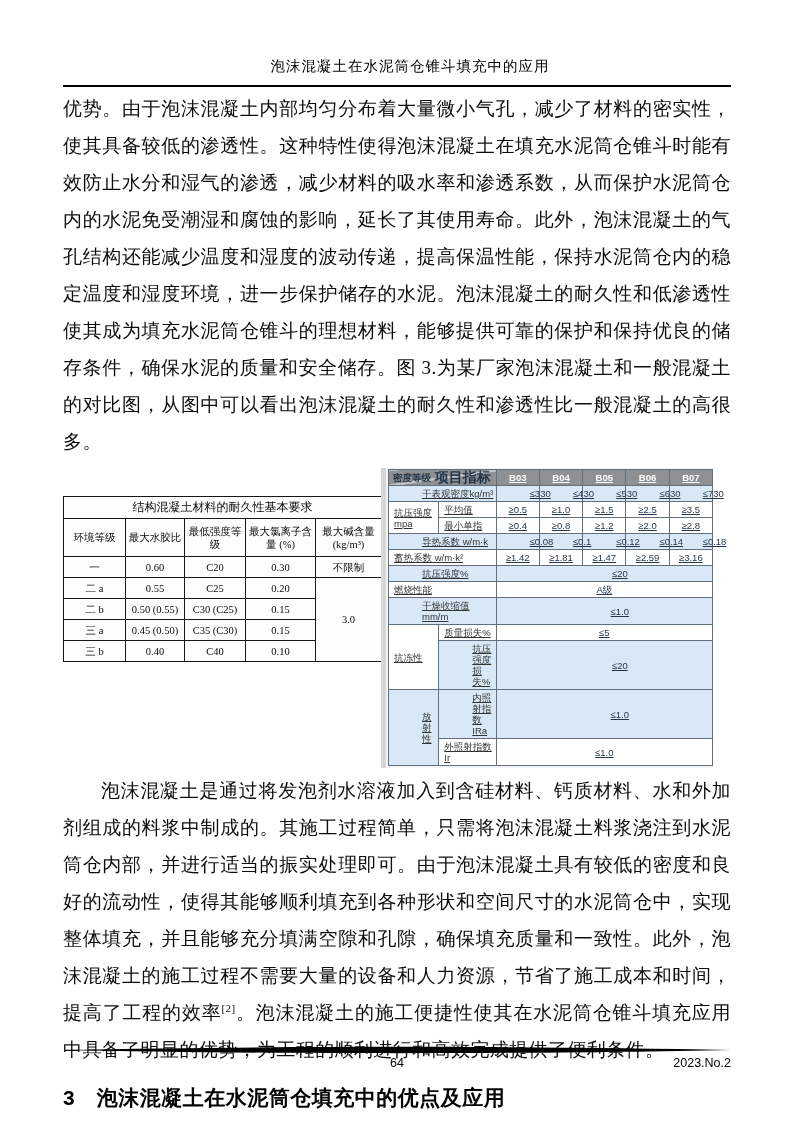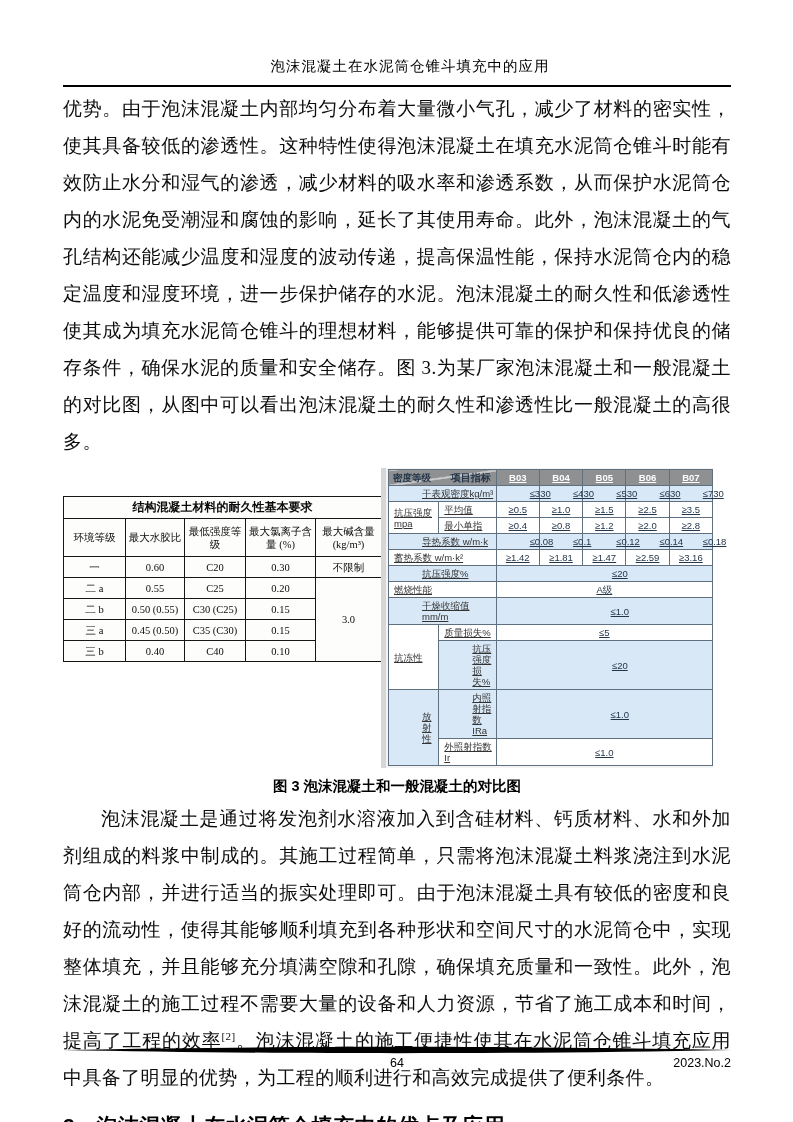--- a/index.html
+++ b/index.html
@@ -40,21 +40,21 @@
   .lt-wrap{margin-top:28px;width:318px;flex:none;}
   table.lt{
     width:318px;border-collapse:collapse;table-layout:fixed;
     font-family:"Liberation Serif","DejaVu Serif",serif;
     background:#fdfdfc;
   }
   table.lt td{
     border:1.4px solid #161616;text-align:center;vertical-align:middle;
     font-size:10.5px;line-height:13px;padding:2px 2px;color:#0a0a0a;
   }
-  table.lt td.lt-title{font-weight:bold;font-size:12px;padding:4px 2px;}
+  table.lt td.lt-title{font-weight:normal;font-size:12px;padding:4px 2px;}
   table.lt tr.lt-head td{height:38px;}
   table.lt tr.lt-row td{height:21px;}
   
   .rt-wrap{
     flex:none;margin-left:0;
     border-left:5px solid #d6d6d6;
     padding:1px 0 2px 2px;background:#f4f4f4;
   }
   table.rt{
     width:325px;border-collapse:collapse;table-layout:fixed;
@@ -73,21 +73,21 @@
   }
   table.rt td.b{background:var(--stripe_blue);padding-left:33px;}
   td.corner{
     position:relative;background:var(--table_header_bg);color:#fff;
     background-image:linear-gradient(to bottom right,
       transparent 47%, rgba(255,255,255,.85) 49%,
       rgba(255,255,255,.85) 51%, transparent 53%);
     height:19px;font-weight:bold;
   }
   .corner .bl{position:absolute;left:4px;bottom:2px;font-size:9.5px;}
-  .corner .tr{position:absolute;right:5px;top:2px;font-size:10px;}
+  .corner .tr{position:absolute;right:5px;top:2px;font-size:14px;}
   
   .caption{
     margin-top:9px;text-align:center;font-weight:bold;font-size:14.5px;
     font-family:"Liberation Sans","DejaVu Sans",sans-serif;color:#000;
   }
   h2.sec{
     font-family:"Liberation Sans","DejaVu Sans",sans-serif;
     font-weight:bold;color:#000;
   }
   .h25{font-size:20px;margin-top:13px;}
@@ -266,21 +266,20 @@
           </tr>
           <tr>
             <td class="lbl">外照射指数 Ir</td>
             <td colspan="5">≤1.0</td>
           </tr>
         </tbody>
           </table>
       </div>
     </div>
 
-    <div class="caption">图 3 泡沫混凝土和一般混凝土的对比图</div>
 
 
     <p class="body p2"><span>泡沫混凝土是通过将发泡剂水溶液加入到含硅材料、钙质材料、水和外加剂组成的料浆中制成的。其施工过程简单，只需将泡沫混凝土料浆浇注到水泥筒仓内部，并进行适当的振实处理即可。由于泡沫混凝土具有较低的密度和良好的流动性，使得其能够顺利填充到各种形状和空间尺寸的水泥筒仓中，实现整体填充，并且能够充分填满空隙和孔隙，确保填充质量和一致性。此外，泡沫混凝土的施工过程不需要大量的设备和人力资源，节省了施工成本和时间，提高了工程的效率</span><sup class="ref">[2]</sup><span>。泡沫混凝土的施工便捷性使其在水泥筒仓锥斗填充应用中具备了明显的优势，为工程的顺利进行和高效完成提供了便利条件。</span></p>
 
     <h2 class="sec h3">3　泡沫混凝土在水泥筒仓填充中的优点及应用</h2>
 
   </div>
 
   <div class="footer">
     <svg class="footer-rule" viewBox="0 0 668 8" preserveAspectRatio="none">

